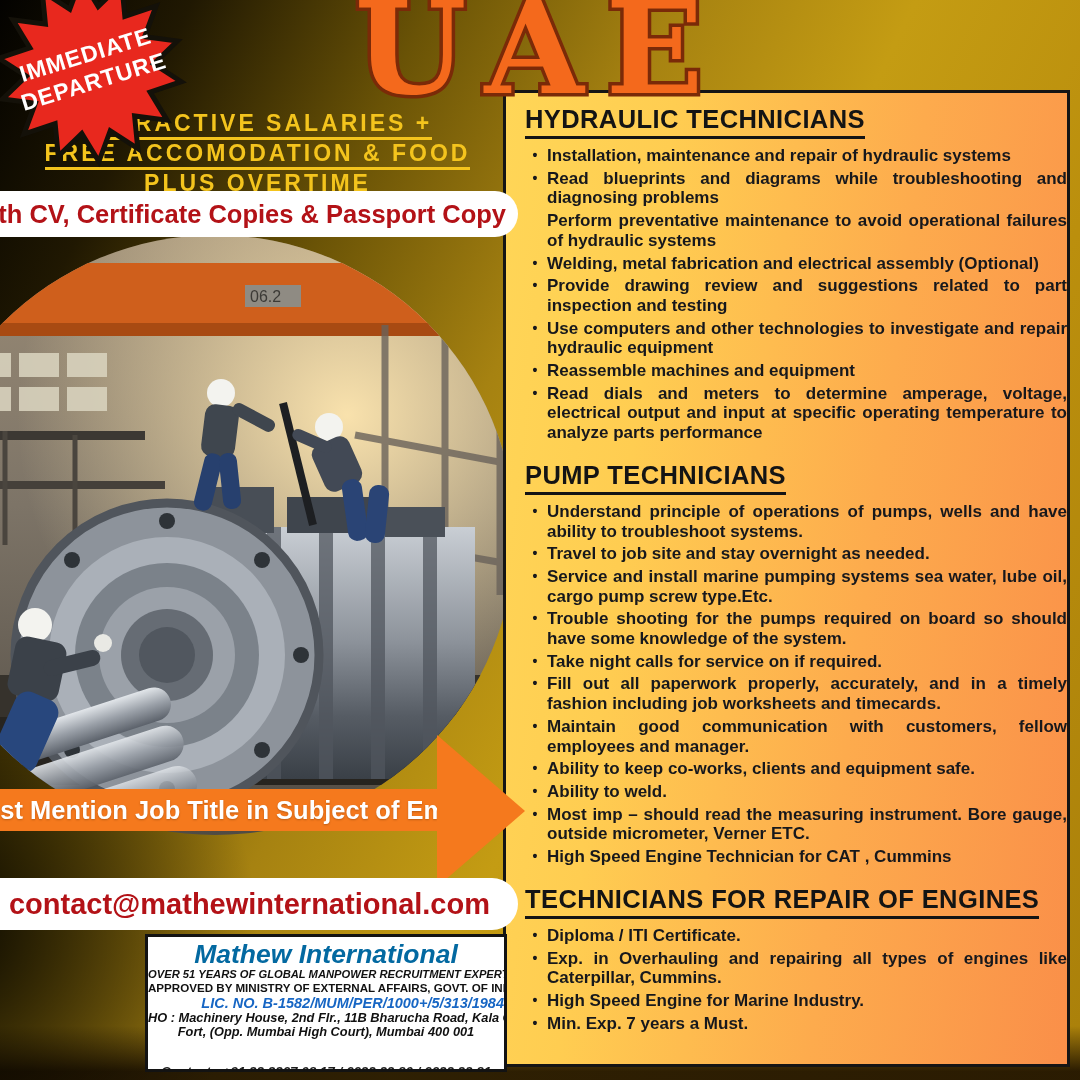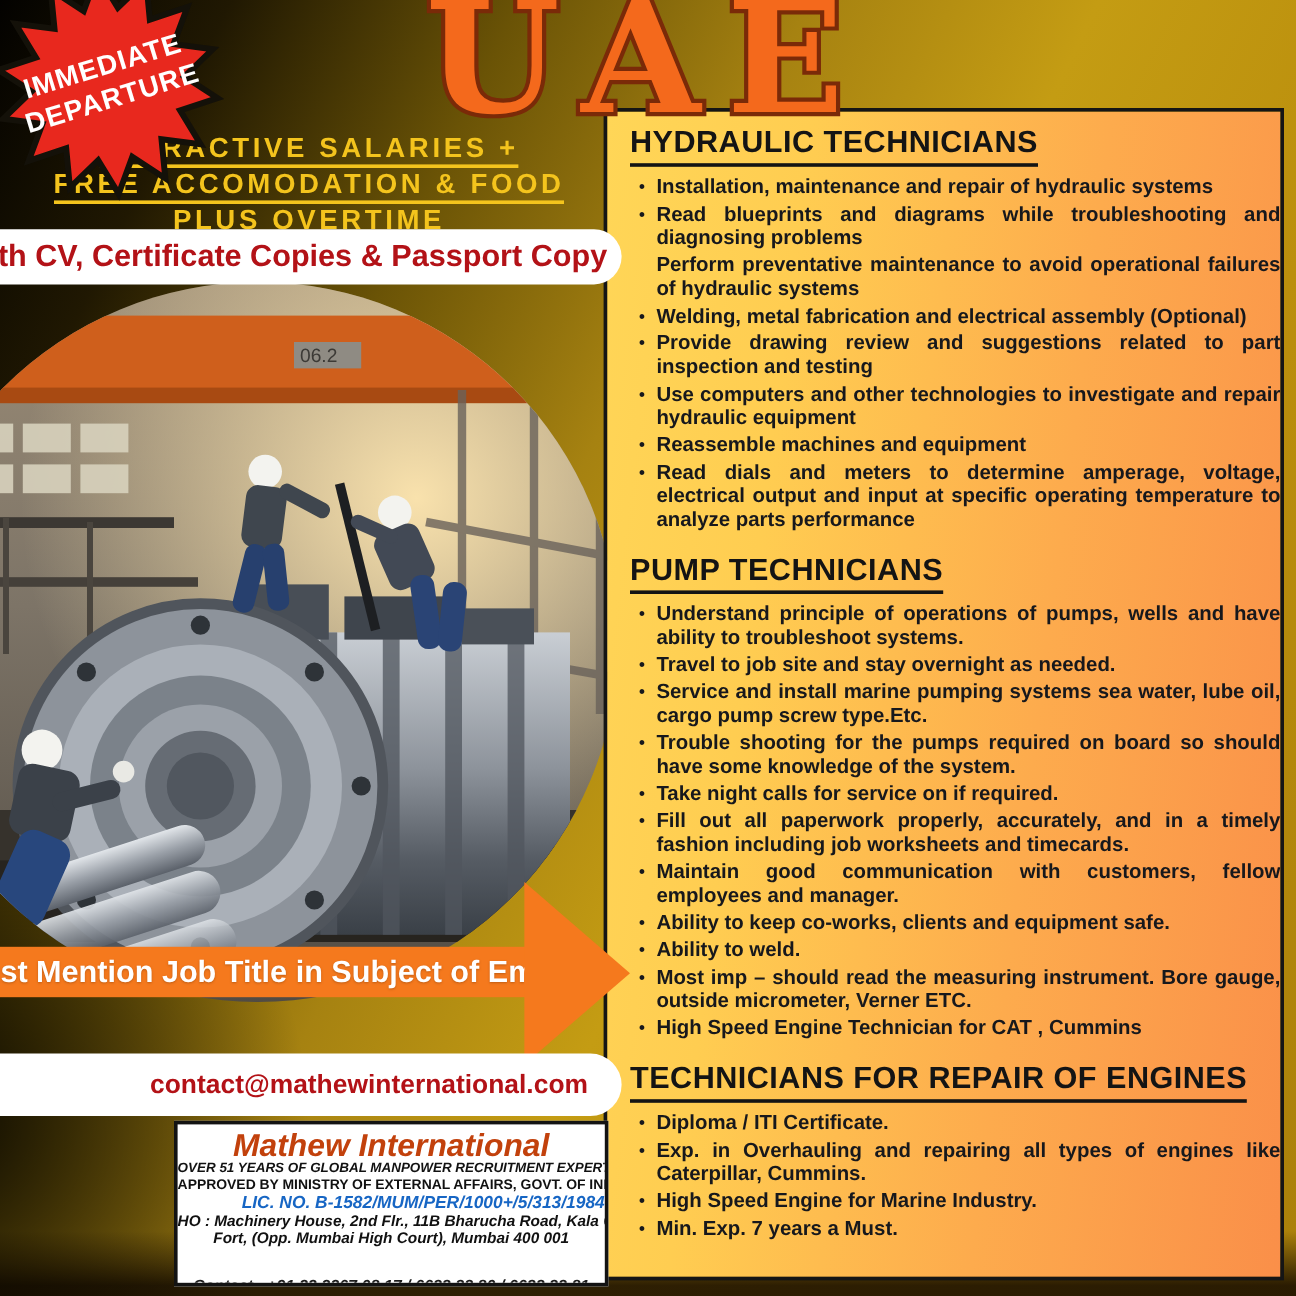--- a/index.html
+++ b/index.html
@@ -33,28 +33,28 @@
   .must-banner span{color:#fff;font-weight:700;font-size:25.5px;white-space:nowrap;text-shadow:0 1px 2px rgba(90,40,0,.35);}
   .arrowhead{position:absolute;left:437px;top:735px;width:0;height:0;z-index:6;
     border-top:76px solid transparent;border-bottom:76px solid transparent;border-left:88px solid #f5791d;}
   
   .apply-now{position:absolute;left:160px;top:841px;width:187px;height:38px;background:#ffd60e;border-radius:21px;
     z-index:6;display:flex;align-items:center;justify-content:center;border:none;cursor:pointer;}
   .apply-now span{color:#0e0d08;font-weight:800;font-size:21px;letter-spacing:2px;white-space:nowrap;}
   
   .contact-pill{position:absolute;left:-42px;top:878px;width:560px;height:52px;background:#fff;border-radius:32px;
     z-index:6;display:flex;align-items:center;justify-content:flex-end;padding-right:28px;box-sizing:border-box;}
-  .contact-pill span{color:#b31217;font-weight:800;font-size:22px;white-space:nowrap;}
+  .contact-pill span{color:#b31217;font-weight:800;font-size:29px;white-space:nowrap;}
   
   .logo-box{position:absolute;left:8px;top:934px;width:134px;height:138px;background:#fff;border:3px solid #131313;
     box-sizing:border-box;z-index:6;display:flex;flex-direction:column;align-items:center;justify-content:center;}
   .logo-box .est{font-family:"Liberation Serif",serif;font-weight:700;font-size:14px;color:#1c1c1c;margin-top:3px;}
   .info-box{position:absolute;left:145px;top:934px;width:362px;height:138px;background:#fff;border:3px solid #131313;
     box-sizing:border-box;z-index:6;text-align:center;padding-top:3px;overflow:hidden;}
-  .info-box .company{color:#c2410c;font-weight:800;font-style:italic;font-size:26.5px;line-height:28px;white-space:nowrap;}
+  .info-box .company{color:#0369a1;font-weight:800;font-style:italic;font-size:26.5px;line-height:28px;white-space:nowrap;}
   .info-box .tagline{color:#111;font-weight:800;font-style:italic;font-size:11.2px;line-height:13px;white-space:nowrap;}
   .info-box .approved{color:#111;font-weight:800;font-size:11.6px;line-height:13.5px;white-space:nowrap;}
   .info-box .license{color:#1766c4;font-weight:800;font-style:italic;font-size:14.5px;line-height:16px;white-space:nowrap;text-align:right;}
   .info-box .addr{color:#111;font-weight:800;font-style:italic;font-size:12.8px;line-height:14.6px;white-space:nowrap;}
   .info-box .phones{color:#1c1c1c;font-weight:800;font-style:italic;font-size:13.4px;line-height:15px;margin-top:24px;white-space:nowrap;}
   .info-box .phones2{color:#b91c1c;font-weight:400;font-style:italic;font-size:16px;line-height:15px;white-space:nowrap;}
   
   .panel{position:absolute;left:503px;top:90px;width:567px;height:977px;box-sizing:border-box;z-index:2;
     border:3px solid #151515;
     background:linear-gradient(97deg,#ffd657 0%,#ffcd51 25%,#fdab4d 62%,#fa8f49 100%);

